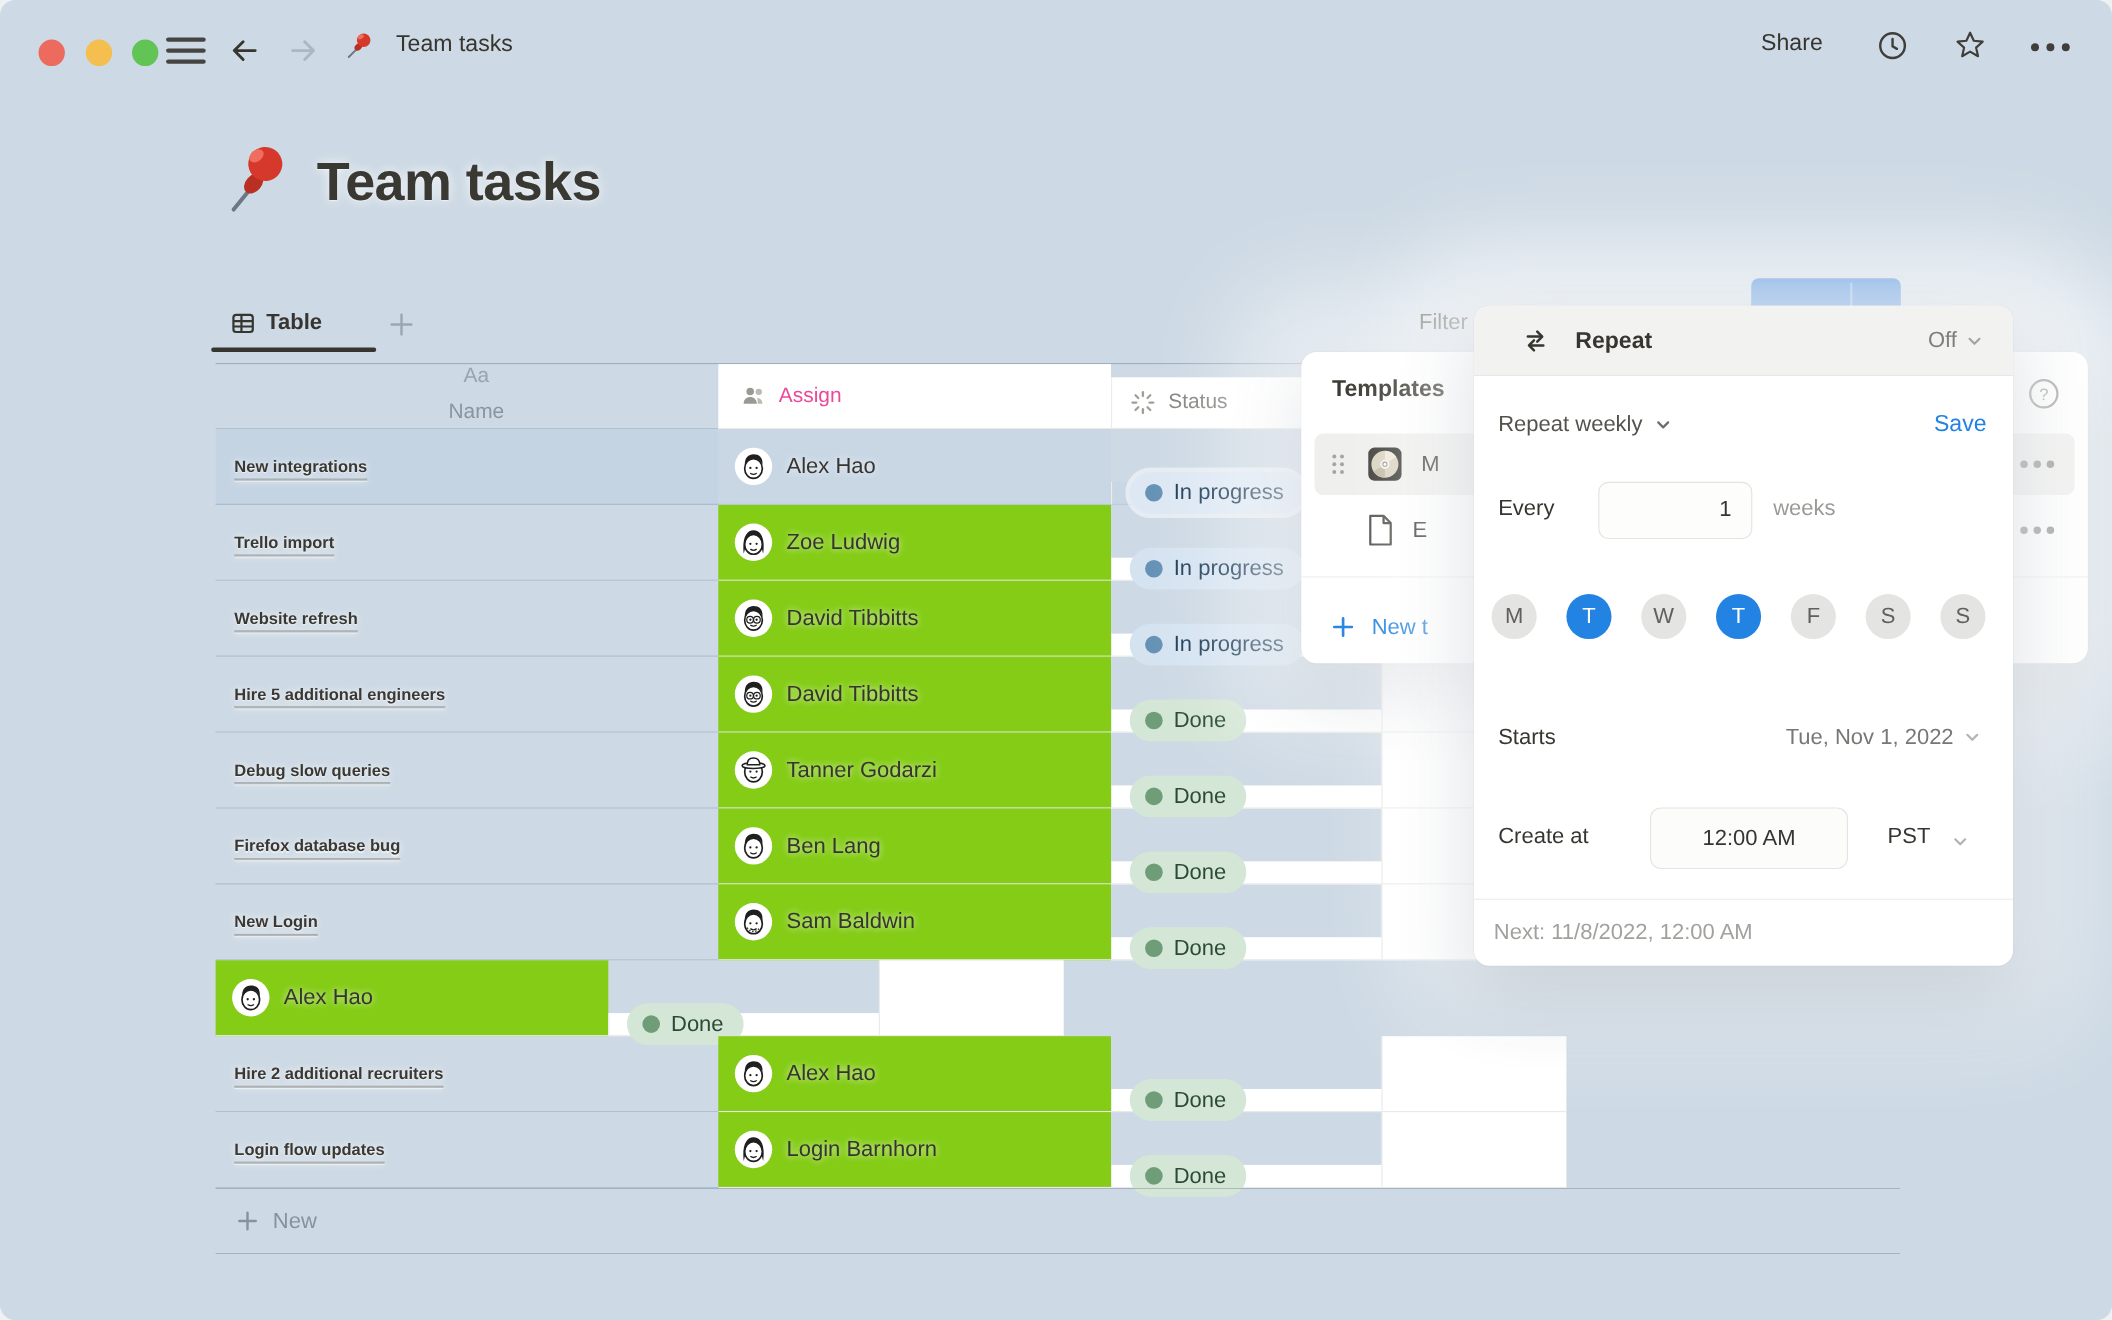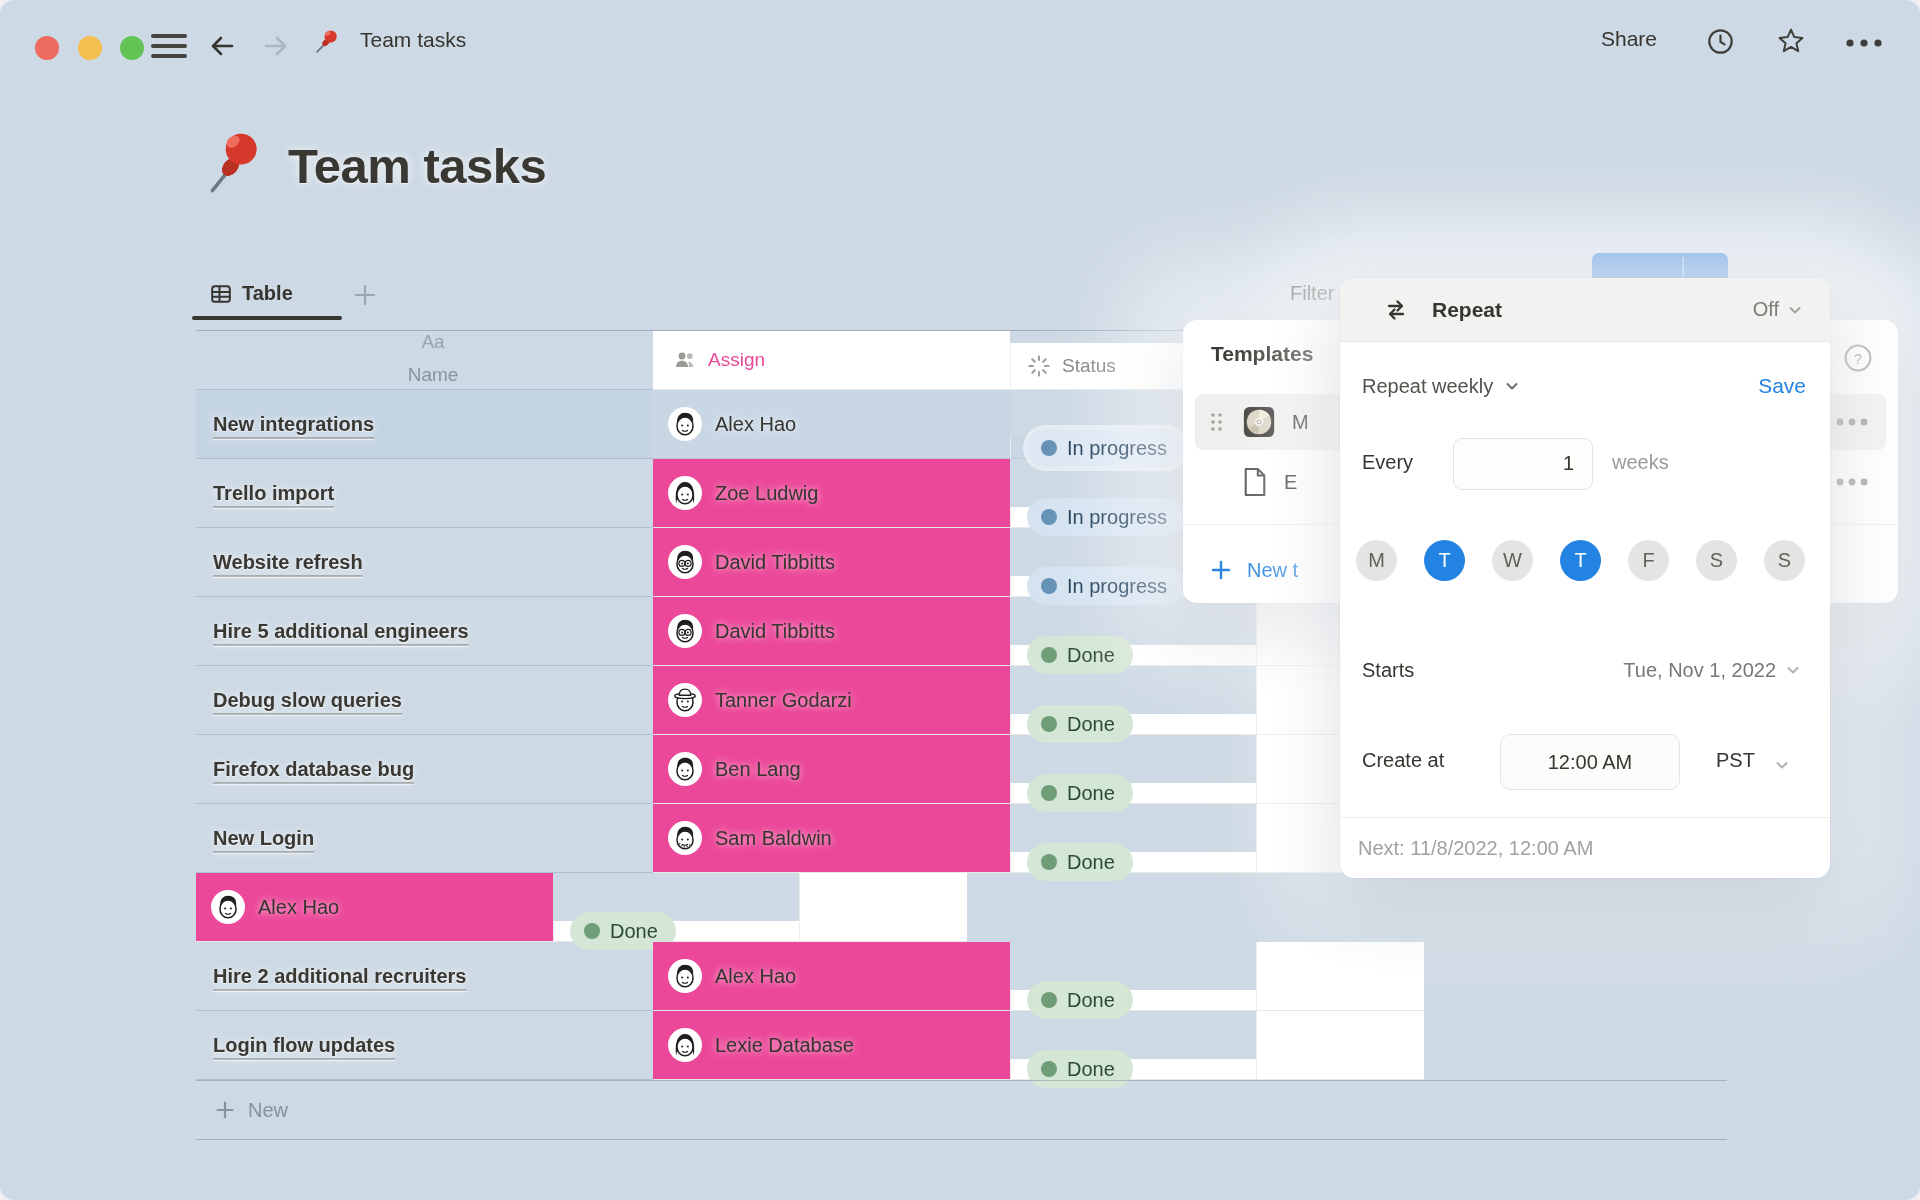--- a/index.html
+++ b/index.html
@@ -47,26 +47,26 @@
   .thead{height:59px;}
   .hcell{display:flex;align-items:center;gap:11px;font-size:19px;}
   .h-name{width:457px;padding-left:17px;color:#8b959f;border-bottom:1px solid rgba(120,145,165,.35);flex-direction:column;}
   .h-aa{font-size:19px;color:#9aa4ad;}
   .h-assign{width:357px;background:#fff;padding-left:20px;color:#ec4899;border-bottom:1px solid #e9e9e7;}
   .h-status{width:246px;background:#fff;padding-left:16px;color:#85837e;border-bottom:1px solid #e9e9e7;border-left:1px solid #ececea;margin-top:12px;}
   .h-extra{width:168px;background:#fff;border-bottom:1px solid #e9e9e7;border-left:1px solid #ececea;}
   .trow{height:69px;}
   .cell{display:flex;align-items:center;}
   .c-name{width:457px;padding-left:17px;border-bottom:1px solid rgba(120,145,165,.35);}
-  .c-assign{width:357px;background:#ec4899;padding-left:15px;gap:13px;border-bottom:1px solid #e9e9e7;}
+  .c-assign{width:357px;background:#84cc16;padding-left:15px;gap:13px;border-bottom:1px solid #e9e9e7;}
   .c-status{width:246px;background:#fff;padding-left:16px;border-bottom:1px solid #e9e9e7;border-left:1px solid #ececea;margin-top:48px;}
   .c-extra{width:168px;background:#fff;border-bottom:1px solid #e9e9e7;border-left:1px solid #ececea;}
   .trow.hl .c-name{background:#c5d4e3;}
   .trow.hl .c-assign,.trow.hl .c-status,.trow.hl .c-extra{background:#c9d7e5;border-bottom-color:#bccbda;}
-  .tname{font-size:20px;font-weight:700;color:#3a3833;text-decoration:underline;
+  .tname{font-size:15px;font-weight:700;color:#3a3833;text-decoration:underline;
     text-decoration-thickness:2px;text-underline-offset:6px;text-decoration-color:rgba(55,53,47,.30);
     text-shadow:0 0 7px rgba(255,255,255,.9),0 1px 0 rgba(255,255,255,.55);}
   .aname{font-size:20px;color:#37352f;text-shadow:0 0 7px rgba(255,255,255,.8);}
   .avatar{width:34px;height:34px;border-radius:50%;overflow:hidden;background:#fff;flex:none;}
   .pill{display:inline-flex;align-items:center;gap:10px;height:38px;padding:0 18px 0 14px;border-radius:19px;font-size:20px;white-space:nowrap;}
   .pill .dot{width:16px;height:16px;border-radius:50%;flex:none;}
   .pill.in-progress{background:var(--ip-bg,#d5e3f1);color:#1c3b55;}
   .pill.in-progress .dot{background:var(--ip-dot,#6491b5);}
   .pill.done{background:var(--done-bg,#d4e6d5);color:#2b4a35;}
   .pill.done .dot{background:var(--done-dot,#6f9d78);}
@@ -485,21 +485,21 @@
             <span class="avatar">
               <svg width="34" height="34" viewBox="0 0 36 36">
                 <circle cx="18" cy="18" r="17" fill="#fff"></circle>
                 <path d="M8.6,29 C6.8,14.5 11,6.3 18,6.3 C25,6.3 29.3,13.5 27.3,29 C25.6,23.5 25.2,15.8 24.2,12.6 C20.5,13.8 15,13.6 12.3,12.6 C11.2,15.8 10.3,23.5 8.6,29 Z" fill="#1f1f1f"></path>
                 <ellipse cx="18" cy="20" rx="8.5" ry="9.5" fill="#fff" stroke="#1f1f1f" stroke-width="1.6"></ellipse>
                 <circle cx="15" cy="19.5" r="1.1" fill="#1f1f1f"></circle>
                 <circle cx="21" cy="19.5" r="1.1" fill="#1f1f1f"></circle>
                 <path d="M15.3,24.8 Q18,26.6 20.7,24.8" fill="none" stroke="#1f1f1f" stroke-width="1.2" stroke-linecap="round"></path>
               </svg>
             </span>
-            <span class="aname">Lexie Database</span>
+            <span class="aname">Login Barnhorn</span>
           </div>
           <div class="cell c-status">
             <span class="pill done">
               <span class="dot"></span>
               <span class="plabel">Done</span>
             </span>
           </div>
           <div class="cell c-extra"></div>
         </div>
       </div>

